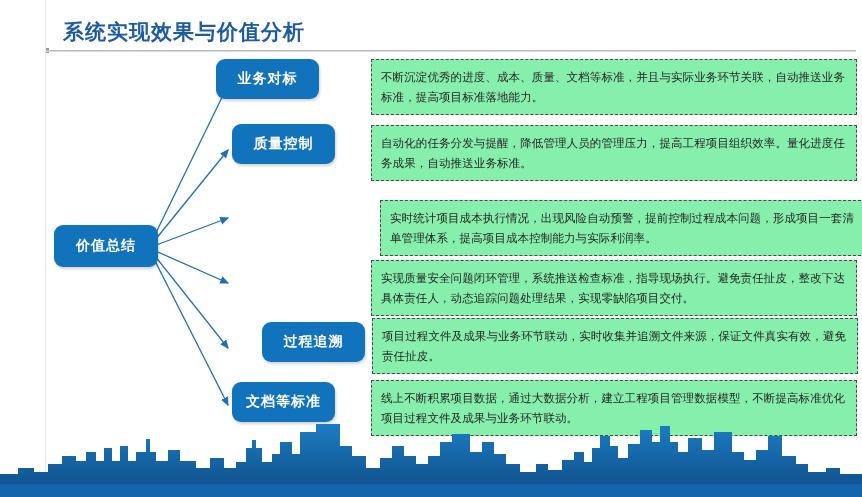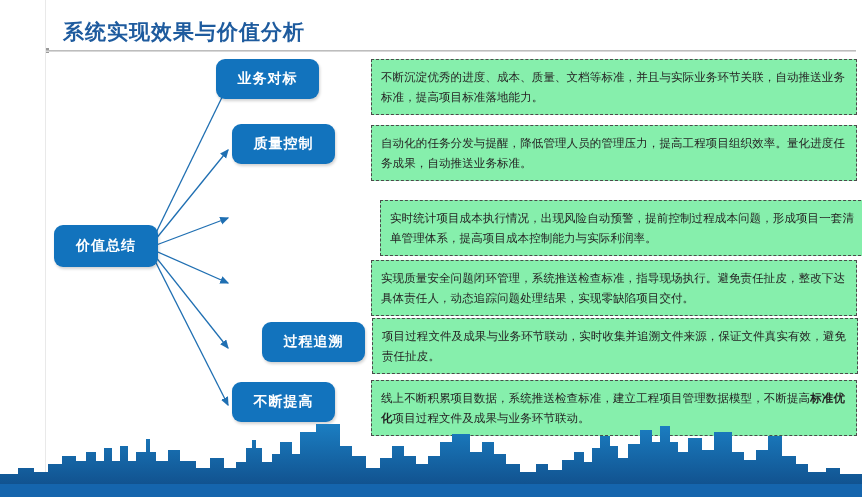--- a/index.html
+++ b/index.html
@@ -75,21 +75,21 @@
     width:486px;
     border:1px dashed #4a4a4a;
     background:#86efac;
     box-sizing:border-box;
     padding:7px 9px 7px 9px;
     font-size:11.5px;
     line-height:20px;
     color:#231f20;
     letter-spacing:.1px;
   }
-  .text-box b{font-weight:bold;}
+  .text-box b{font-weight:normal;}
   
   .skyline{
     position:absolute;left:0;bottom:0;width:862px;height:85px;
   }
 </style>
 </head>
 <body>
 
 <div id="slide">
 
@@ -124,23 +124,23 @@
   <div class="label-box" style="left:232px;top:124px;">质量控制</div>
   <div class="text-box" style="left:371px;top:125px;">自动化的任务分发与提醒，降低管理人员的管理压力，提高工程项目组织效率。量化进度任务成果，自动推送业务标准。</div>
 
   <div class="text-box" style="left:380px;top:200px;">实时统计项目成本执行情况，出现风险自动预警，提前控制过程成本问题，形成项目一套清单管理体系，提高项目成本控制能力与实际利润率。</div>
 
   <div class="text-box" style="left:371px;top:260px;">实现质量安全问题闭环管理，系统推送检查标准，指导现场执行。避免责任扯皮，整改下达具体责任人，动态追踪问题处理结果，实现零缺陷项目交付。</div>
 
   <div class="label-box" style="left:232px;top:322px;margin-left:30px;">过程追溯</div>
   <div class="text-box" style="left:361px;top:318px;margin-left:11px;">项目过程文件及成果与业务环节联动，实时收集并追溯文件来源，保证文件真实有效，避免责任扯皮。</div>
 
-  <div class="label-box" style="left:232px;top:382px;">不断提高</div>
+  <div class="label-box" style="left:232px;top:382px;">文档等标准</div>
   <div class="text-box" style="left:371px;top:380px;">
-    <span>线上不断积累项目数据，系统推送检查标准，建立工程项目管理数据模型，不断提高</span><b>标准优化</b><span>项目过程文件及成果与业务环节联动。</span>
+    <span>线上不断积累项目数据，通过大数据分析，建立工程项目管理数据模型，不断提高</span><b>标准优化</b><span>项目过程文件及成果与业务环节联动。</span>
   </div>
 
   <div class="skyline">
     <svg width="862" height="85" viewBox="0 0 862 85" preserveAspectRatio="none">
       <defs>
         <linearGradient id="sky" x1="0" y1="0" x2="0" y2="1">
           <stop offset="0%" stop-color="#1b7ec2"></stop>
           <stop offset="100%" stop-color="#11528f"></stop>
         </linearGradient>
       </defs>

